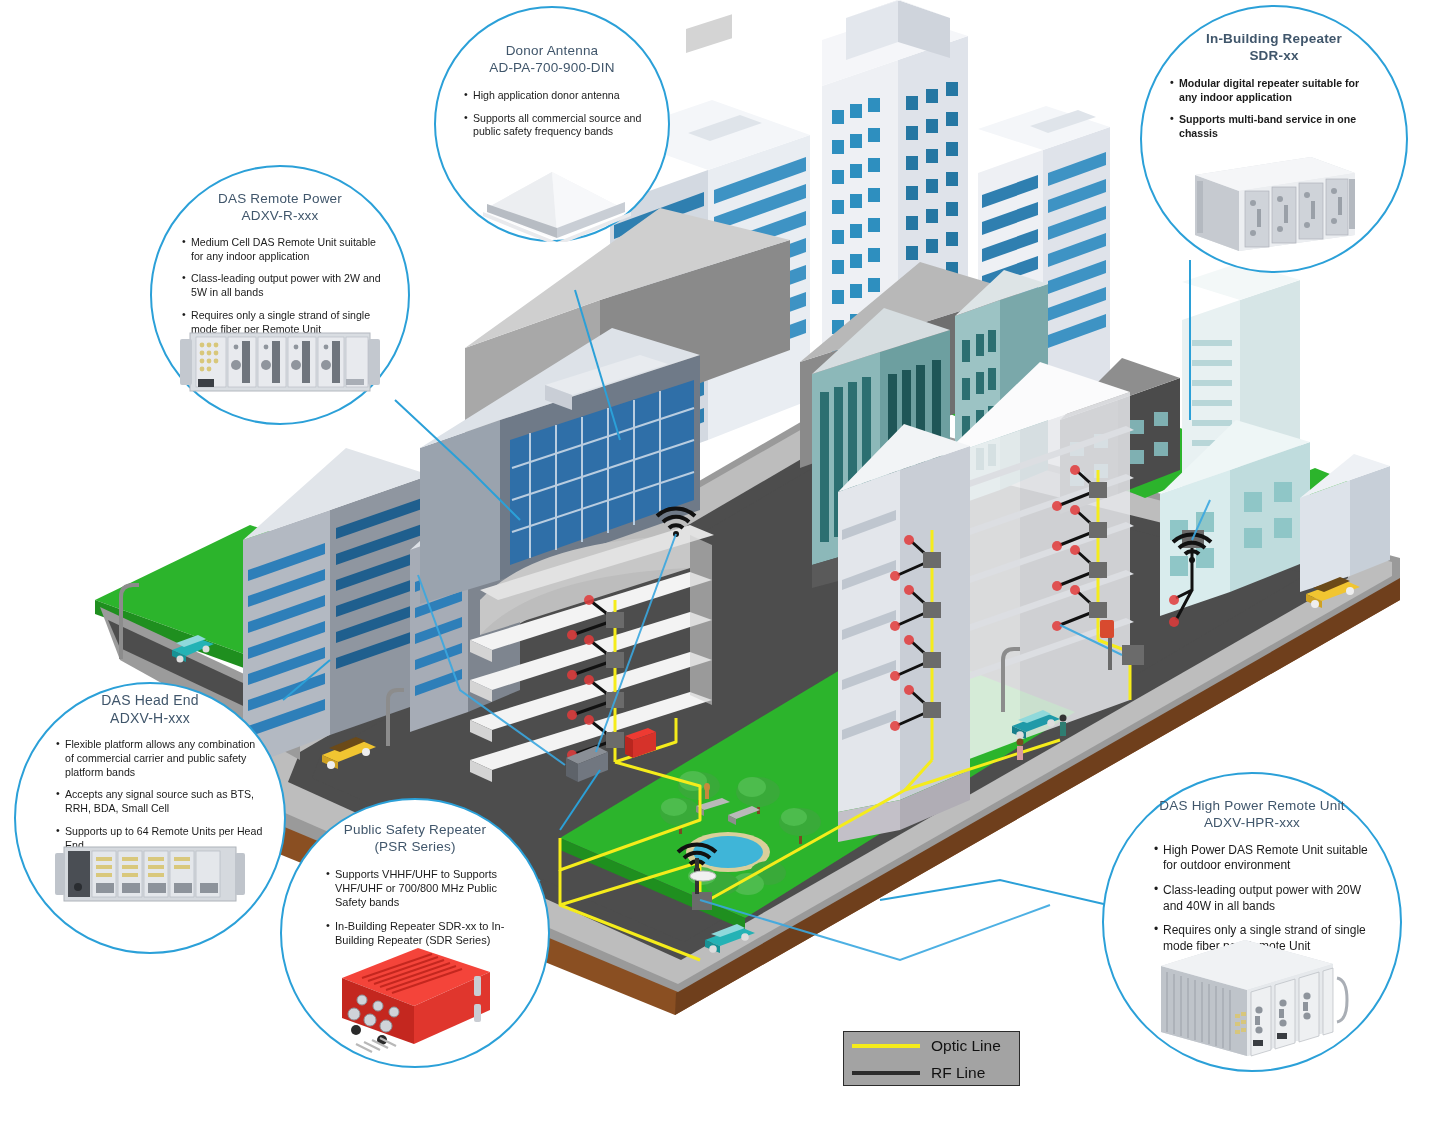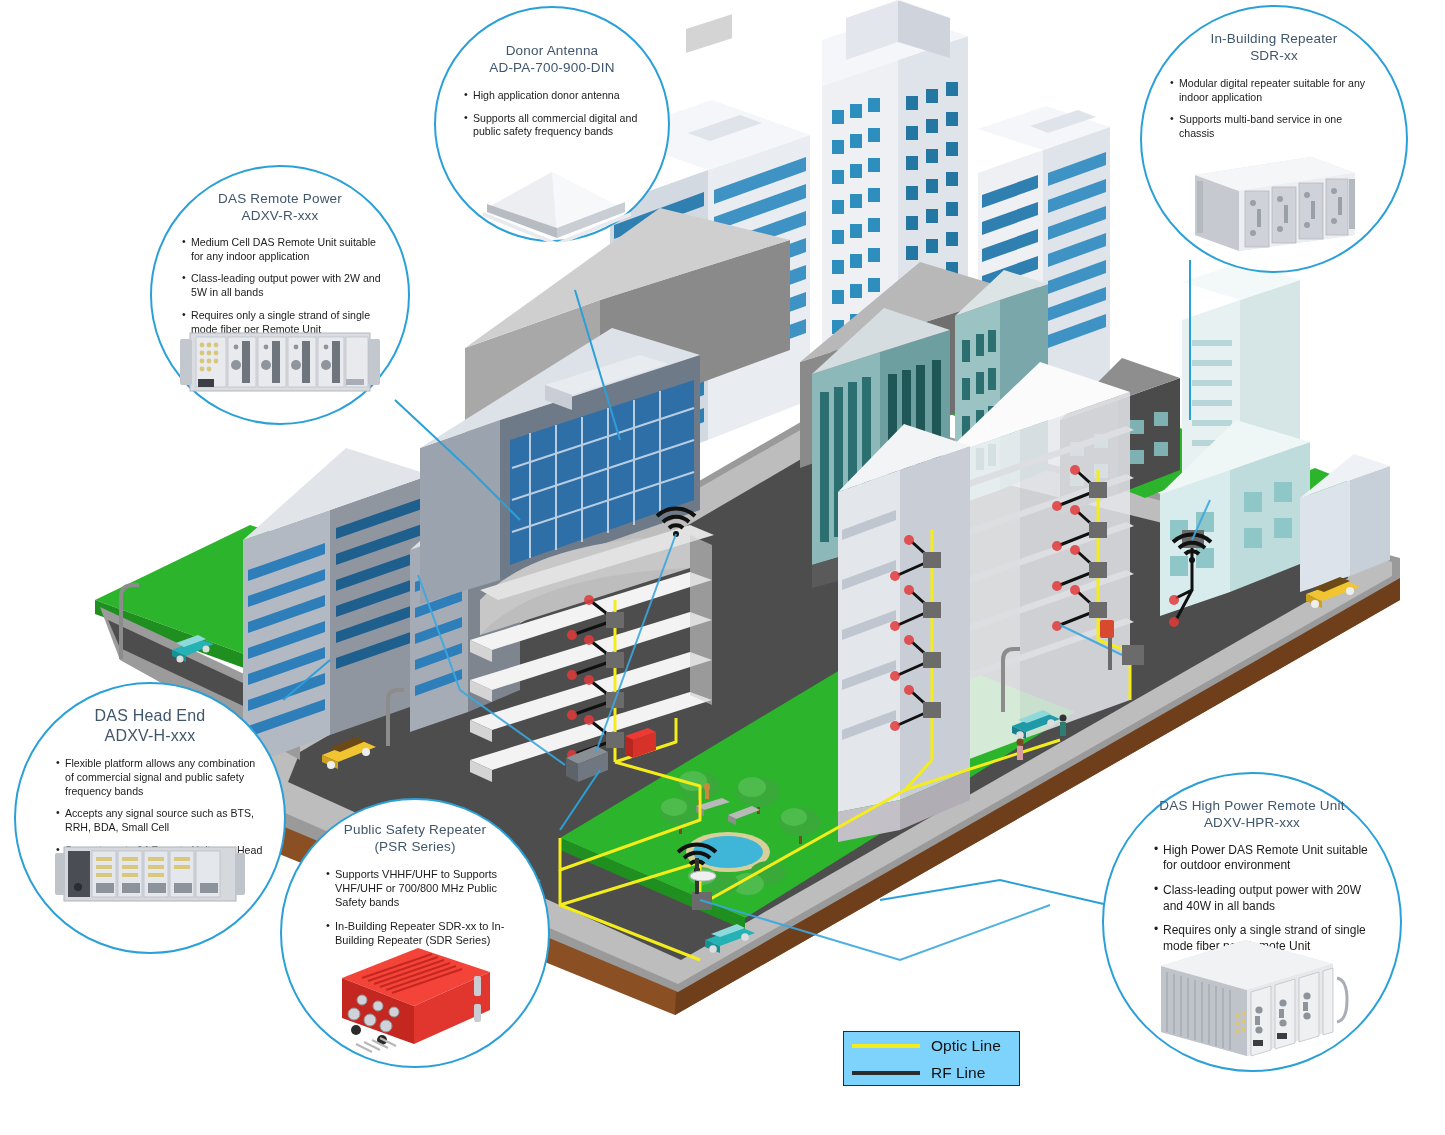--- a/index.html
+++ b/index.html
@@ -14,21 +14,21 @@
   .bubble .btitle{color:#40566b;text-align:center;line-height:1.25;
                   letter-spacing:.2px;}
   .bubble ul{list-style:none;margin:0;padding:0;}
   .bubble li{position:relative;color:#1b1b1b;line-height:1.3;
              padding-left:9px;margin-bottom:9px;}
   .bubble li:before{content:"\2022";position:absolute;left:0;top:-1px;}
   .prodimg{position:absolute;left:0;right:0;margin:auto;}
 
   
   #legend{position:absolute;left:843px;top:1031px;width:177px;height:55px;
-          border:1.5px solid #2b2b2b;background:#7dd3fc;box-sizing:border-box;}
+          border:1.5px solid #2b2b2b;background:#a3a3a3;box-sizing:border-box;}
   #legend .row{display:flex;align-items:center;height:27px;padding-left:8px;}
   #legend .swatch{width:68px;height:4px;margin-right:11px;}
   #legend .ltext{font-size:15.5px;color:#111;}
 </style>
 </head>
 <body>
 
 <div id="stage">
 
   <svg class="layer" viewBox="0 0 1445 1135">
@@ -666,35 +666,35 @@
     </g>
   </svg>
 
   <div class="bubble" style="left:434px;top:6px;width:236px;height:236px;">
     <div class="btitle" style="margin-top:35px;font-size:13.5px;">
       <div>Donor Antenna</div>
       <div>AD-PA-700-900-DIN</div>
     </div>
     <ul style="margin:12px 22px 0 28px;font-size:10.6px;">
       <li>High application donor antenna</li>
-      <li>Supports all commercial digital and public safety frequency bands</li>
+      <li>Supports all commercial source and public safety frequency bands</li>
     </ul>
 
     <svg class="prodimg" style="top:142px;" width="190" height="92" viewBox="0 0 190 92">
       <polygon points="30,58 95,22 165,58 100,84" fill="#f3f4f6"></polygon>
       <polygon points="30,58 100,84 100,90 30,64" fill="#fbfbfc"></polygon>
       <polygon points="30,58 95,22 100,84" fill="#eceef1"></polygon>
       <polygon points="95,22 165,58 100,84" fill="#f7f8fa"></polygon>
       <polygon points="30,62 100,88 100,78 30,54" fill="#b7bcc3"></polygon>
       <polygon points="100,88 168,62 168,52 100,78" fill="#c9ced5"></polygon>
       <polygon points="26,62 100,92 174,62 174,66 100,96 26,66" fill="#e9eaed"></polygon>
     </svg>
   </div>
 
-  <div class="bubble" style="left:1140px;top:5px;width:268px;height:268px;">
+  <div class="bubble" style="left:1140px;top:5px;width:268px;height:268px;font-weight:bold;">
     <div class="btitle" style="margin-top:24px;font-size:13.5px;">
       <div>In-Building Repeater</div>
       <div>SDR-xx</div>
     </div>
     <ul style="margin:12px 28px 0 28px;font-size:10.6px;">
       <li>Modular digital repeater suitable for any indoor application</li>
       <li>Supports multi-band service in one chassis</li>
     </ul>
 
     <svg class="prodimg" style="top:140px;" width="182" height="112" viewBox="0 0 182 112">
@@ -778,26 +778,26 @@
           <rect x="98" y="16" width="8" height="42"></rect>
         <rect x="128" y="16" width="8" height="42"></rect>
           <rect x="158" y="16" width="8" height="42"></rect>
       </g>
       <rect x="24" y="54" width="16" height="8" fill="#3b3f45"></rect>
       <rect x="172" y="54" width="18" height="6" fill="#a9aeb6"></rect>
     </svg>
   </div>
 
   <div class="bubble" style="left:14px;top:682px;width:272px;height:272px;">
-    <div class="btitle" style="margin-top:22px;font-size:16px;">
+    <div class="btitle" style="margin-top:8px;font-size:14px;">
       <div>DAS Head End</div>
       <div>ADXV-H-xxx</div>
     </div>
     <ul style="margin:11px 20px 0 40px;font-size:10.6px;">
-      <li>Flexible platform allows any combination of commercial signal and public safety frequency bands</li>
+      <li>Flexible platform allows any combination of commercial carrier and public safety platform bands</li>
       <li>Accepts any signal source such as BTS, RRH, BDA, Small Cell</li>
       <li>Supports up to 64 Remote Units per Head End</li>
     </ul>
     <svg class="prodimg" style="top:155px;" width="200" height="72" viewBox="0 0 200 72">
       <rect x="14" y="8" width="172" height="54" fill="#d5d9de" stroke="#aeb3ba"></rect>
       <rect x="5" y="14" width="10" height="42" rx="2" fill="#bfc4cb"></rect>
       <rect x="185" y="14" width="10" height="42" rx="2" fill="#bfc4cb"></rect>
       <rect x="18" y="12" width="22" height="46" fill="#4a4e54"></rect>
       <g fill="#e4e7eb" stroke="#b6bbc2" stroke-width=".7">
         <rect x="42" y="12" width="24" height="46"></rect>

